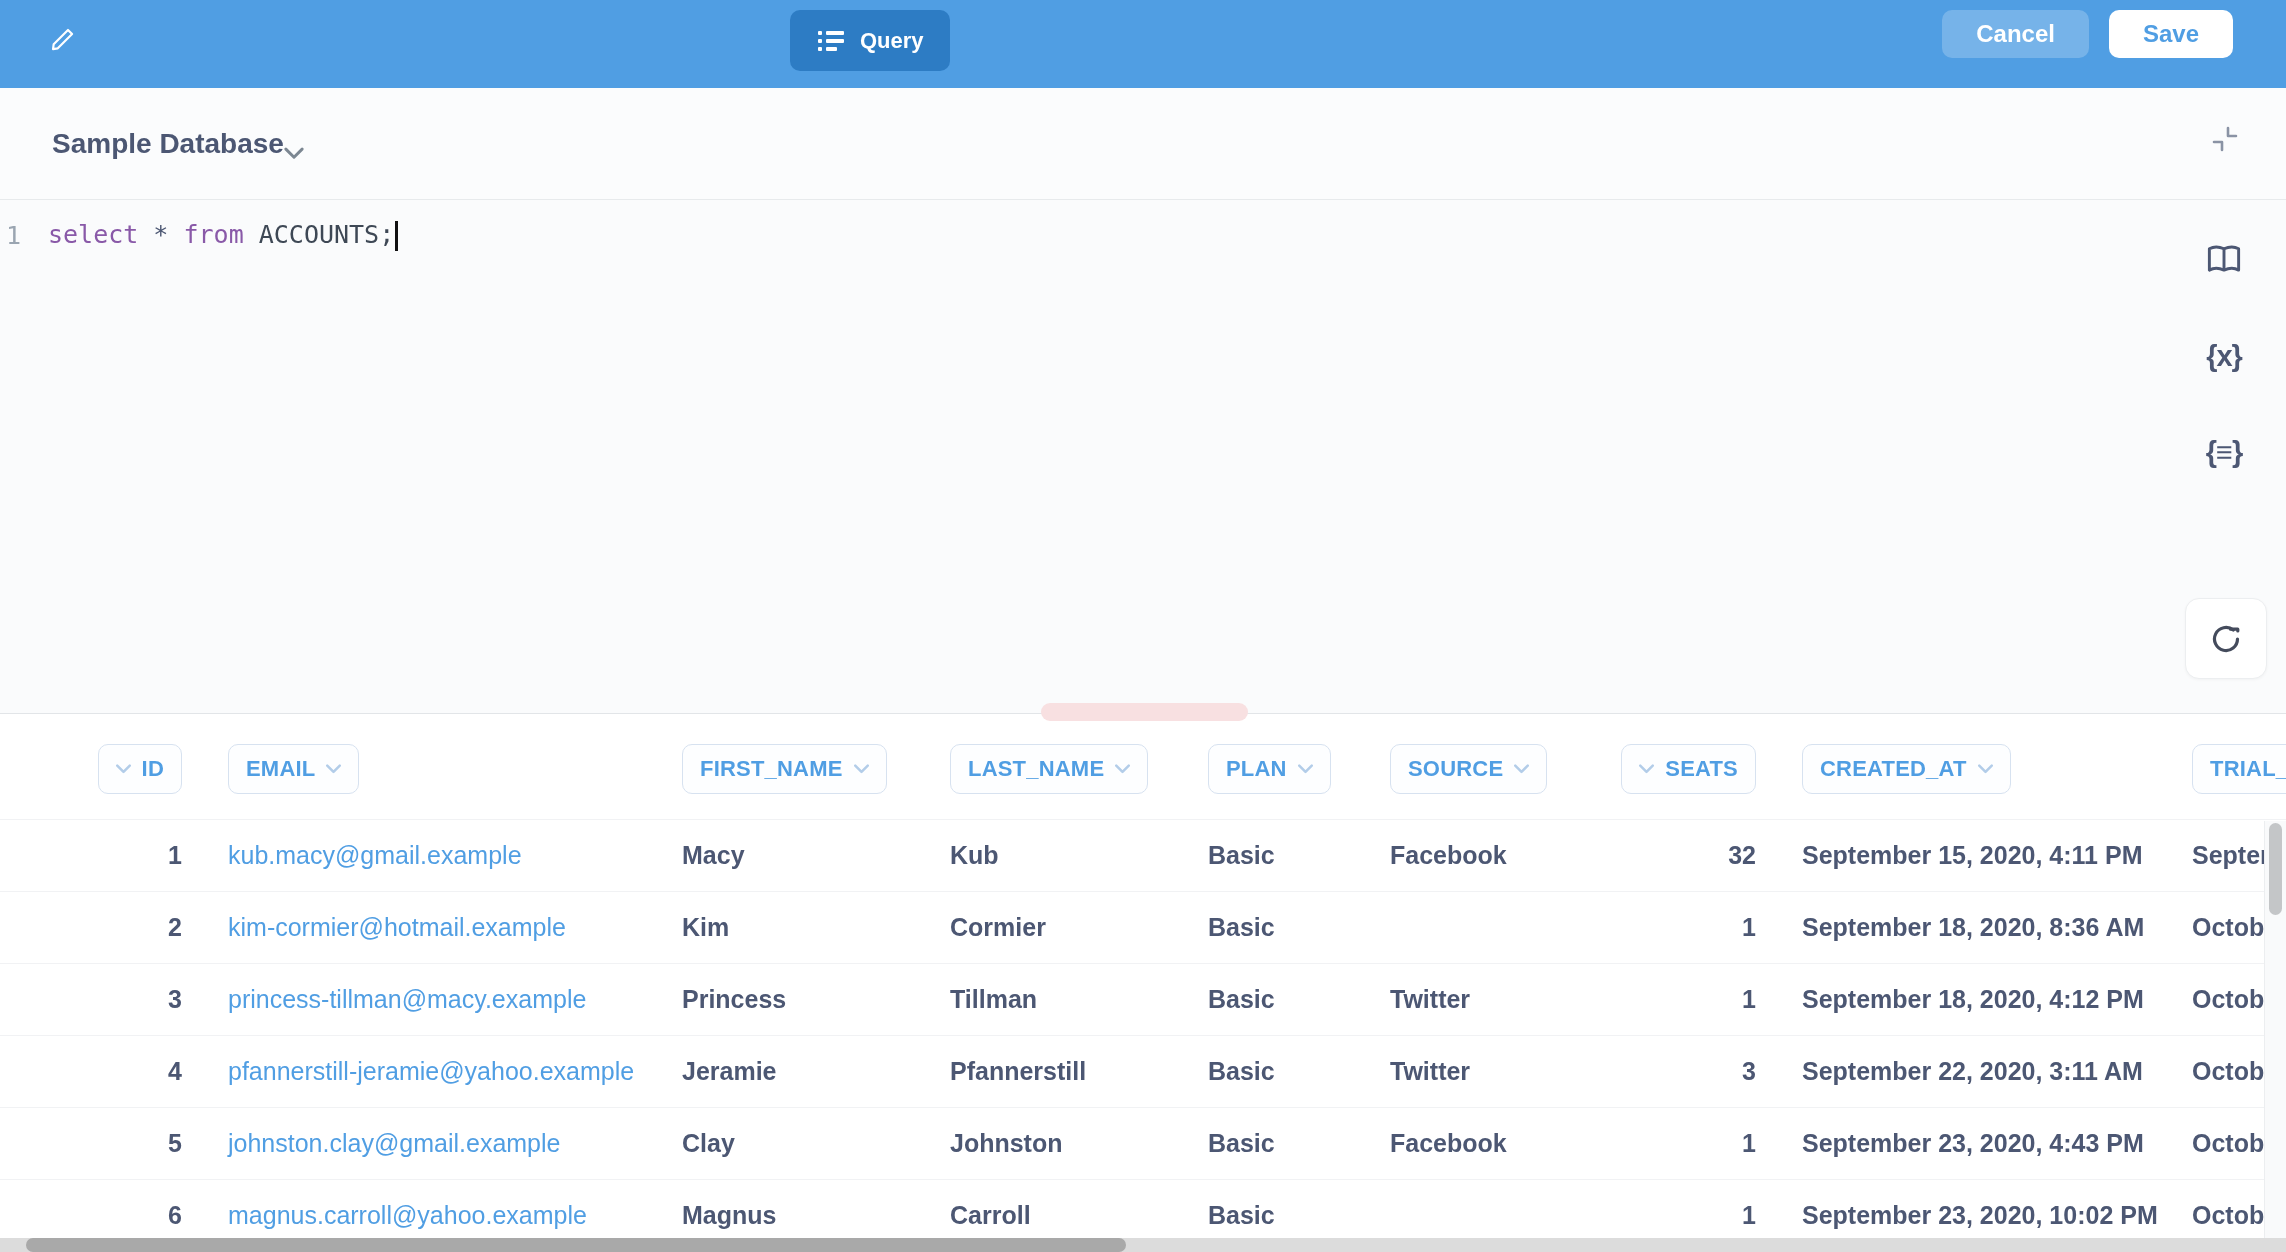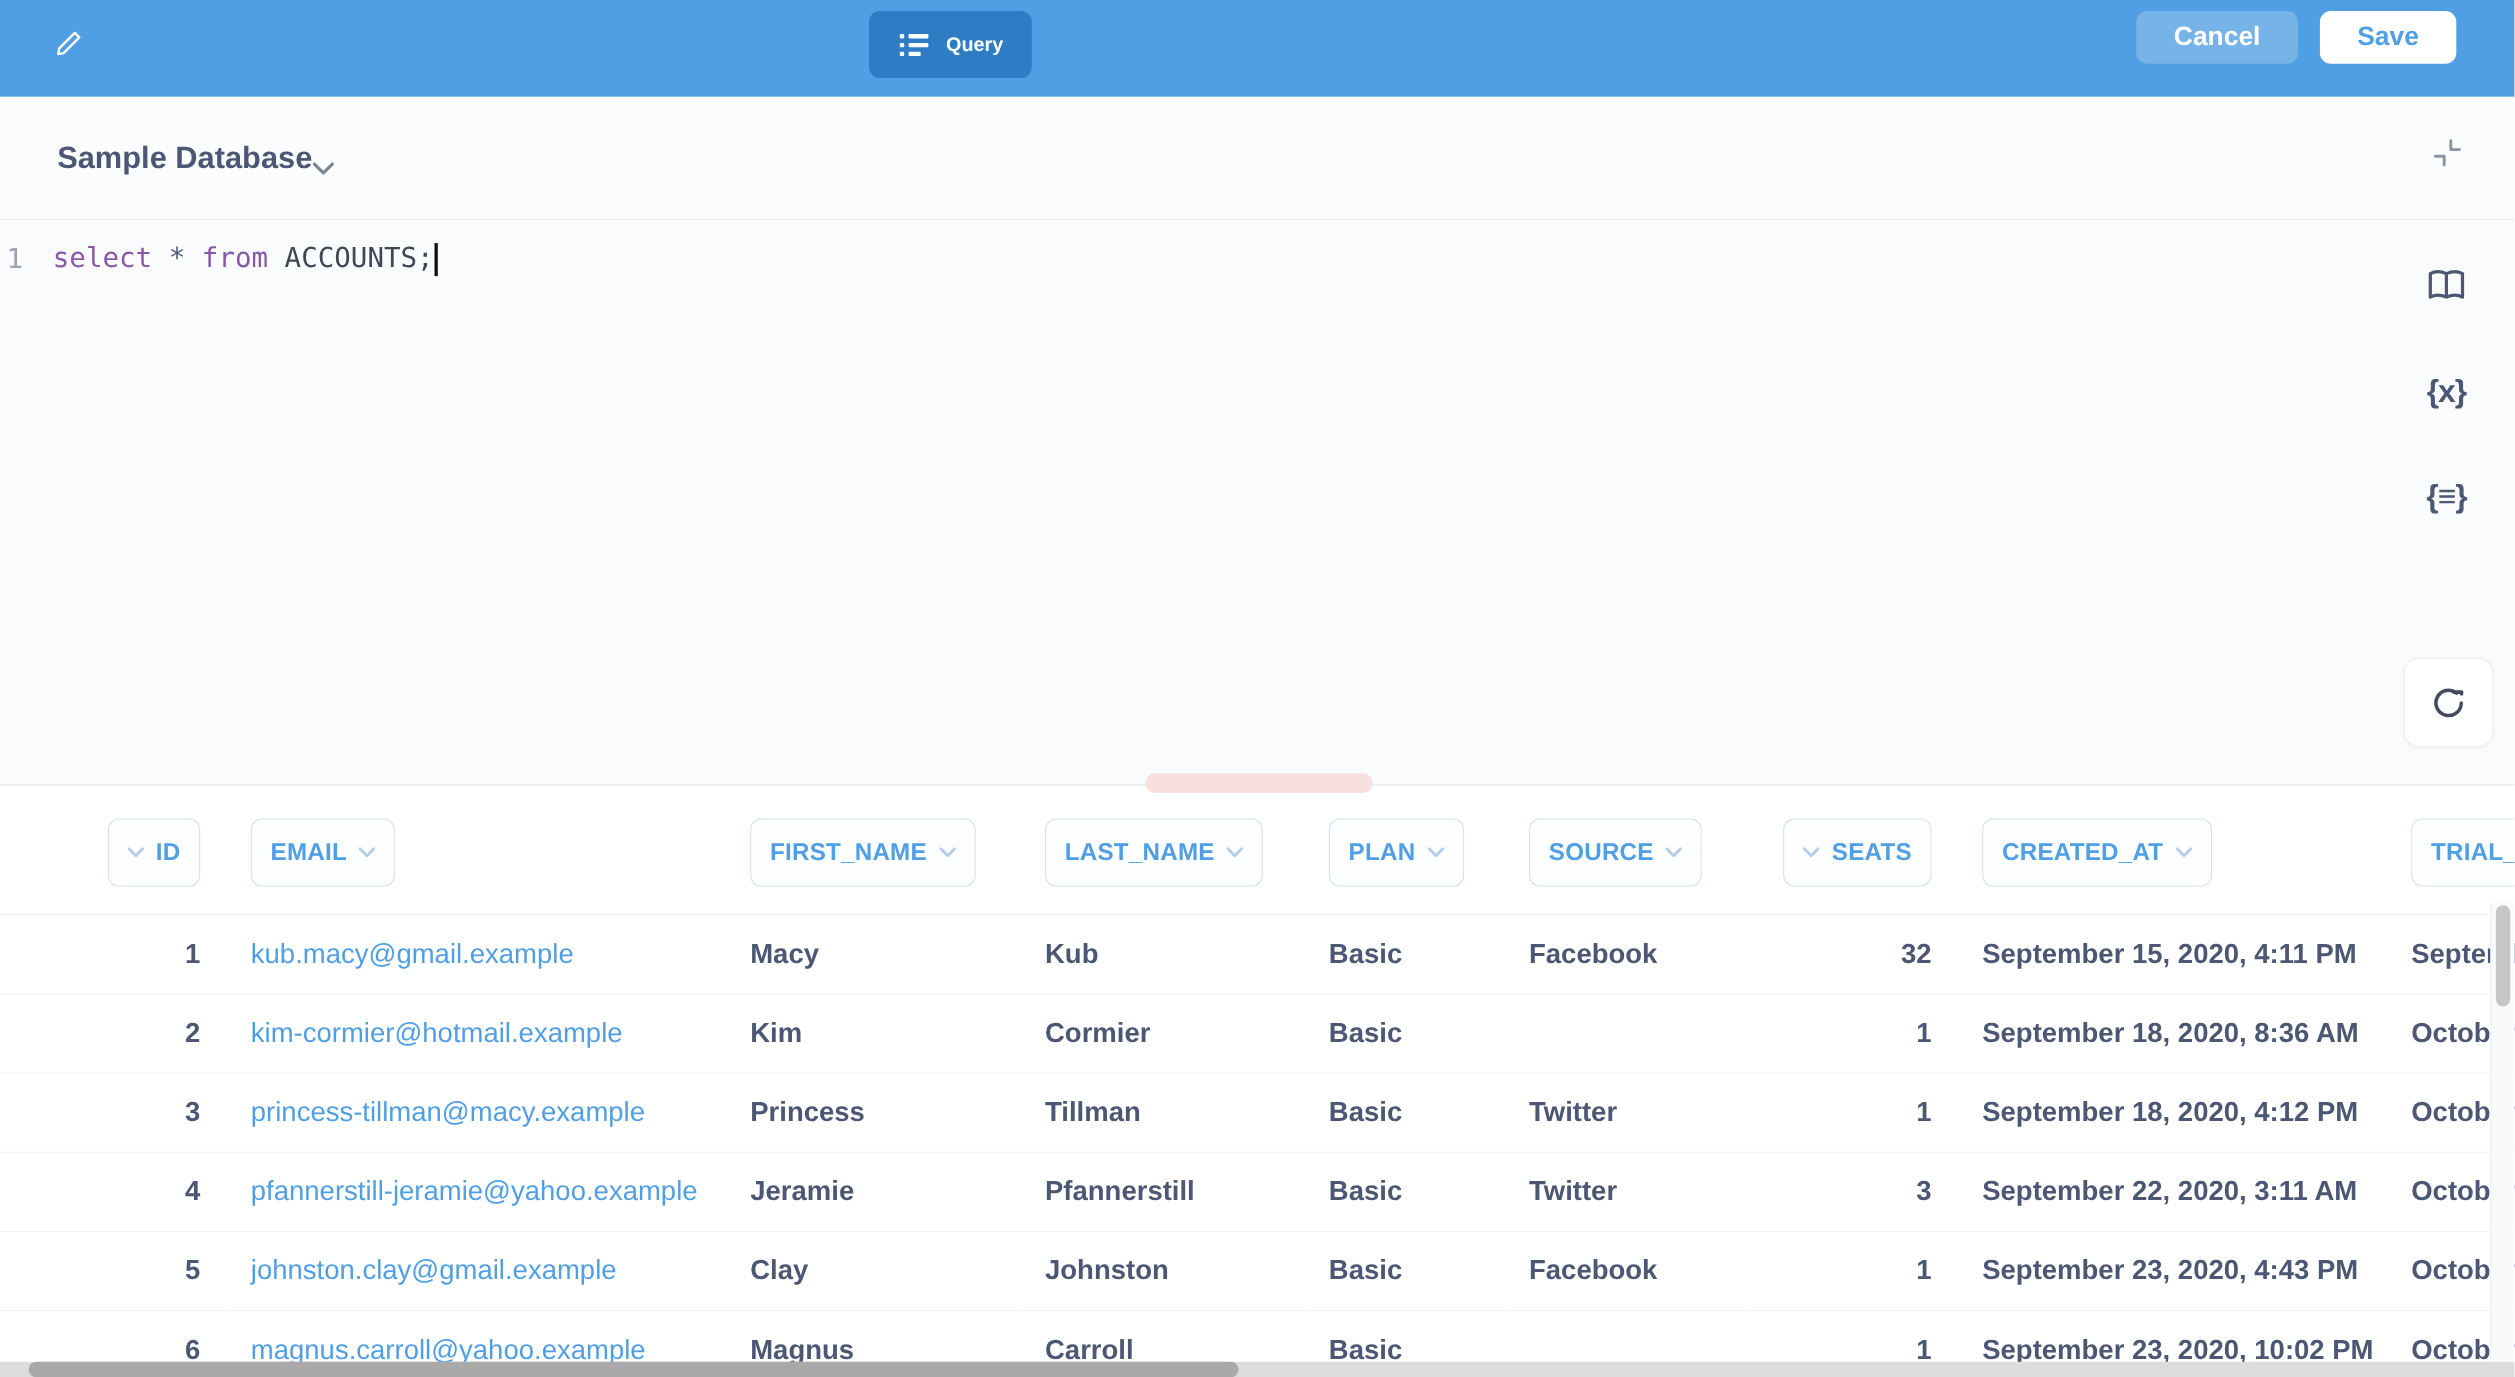--- a/index.html
+++ b/index.html
@@ -7,21 +7,21 @@
               font-family:"Liberation Sans", sans-serif; background:#fff; }
   .app { position:relative; width:2286px; height:1252px; }
 
   
   .topbar { position:absolute; left:0; top:0; width:2286px; height:88px;
             background:#509EE3; display:flex; align-items:center; }
   .topbar-left { position:absolute; left:50px; top:26px; }
   .pencil { width:26px; height:26px; display:block; }
   .tabs { position:absolute; left:790px; top:10px; display:flex; gap:18px; }
   .tab { height:61px; border-radius:10px; display:flex; align-items:center; gap:14px;
-         padding:0 26px; color:#fff; font-size:18px; font-weight:700; cursor:pointer; }
+         padding:0 26px; color:#fff; font-size:22px; font-weight:700; cursor:pointer; }
   .tab.active { background:#2D7CC4; }
   .tab.inactive { border:1.5px solid rgba(255,255,255,0.45); }
   .tab svg { width:30px; height:30px; }
   .topbar-actions { position:absolute; right:53px; top:10px; display:flex; gap:20px; }
   .btn { height:48px; border:none; border-radius:10px; font-size:24px; font-weight:700;
          padding:0 34px; cursor:pointer; font-family:"Liberation Sans", sans-serif; }
   .btn-cancel { background:rgba(255,255,255,0.22); color:#fff; }
   .btn-save { background:#fff; color:#509EE3; }
 
   
@@ -66,21 +66,21 @@
   
   .results { position:absolute; left:0; top:713px; width:2286px; height:539px;
              background:#fff; border-top:1px solid #E2E5E8; overflow:hidden; }
   table.grid { border-collapse:collapse; table-layout:fixed; width:2470px; }
   .grid th { padding-top:30px; padding-bottom:25px; border-bottom:1px solid #F1F2F4; }
   .grid td { height:72px; font-size:25px; font-weight:700; color:#4C5773;
              border-bottom:1px solid #F1F2F4; white-space:nowrap; overflow:hidden; }
   .grid td.link-cell { color:#509EE3; font-weight:400; cursor:pointer; }
   .al { text-align:left; padding-left:22px; }
   .ar { text-align:right; padding-right:24px; }
-  .pill { display:inline-flex; align-items:center; gap:11px; height:62px; padding:0 17px;
+  .pill { display:inline-flex; align-items:center; gap:11px; height:50px; padding:0 17px;
           border:1.5px solid #D7E2F0; border-radius:10px; background:#FDFEFF;
           color:#509EE3; font-size:22px; font-weight:700; letter-spacing:0.2px;
           white-space:nowrap; cursor:pointer; }
   .pill .chev { width:15px; height:10px; color:#B3CDE9; flex:none; }
 
   
   .vscroll-gutter { position:absolute; left:2264px; top:107px; width:22px; height:418px;
                     background:#F9FAFB; border-left:1px solid #ECEEF0; }
   .vscroll-thumb { position:absolute; left:4px; top:2px; width:13px; height:92px;
                    background:#C4C6C8; border-radius:7px; }

